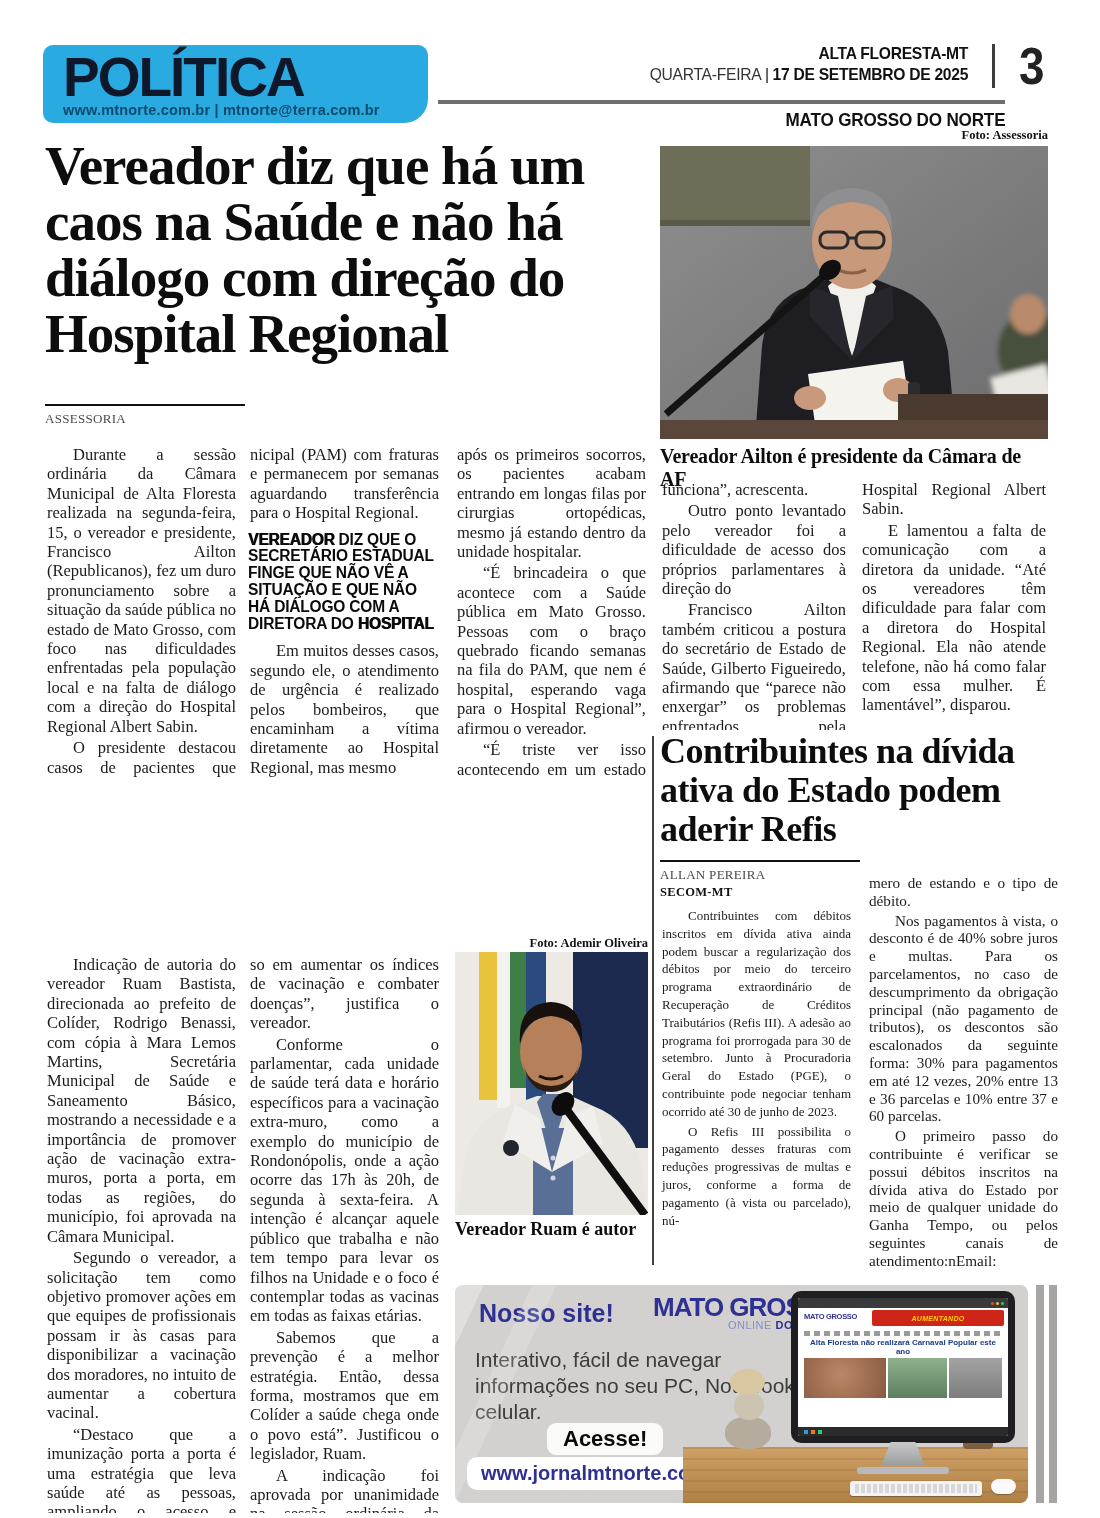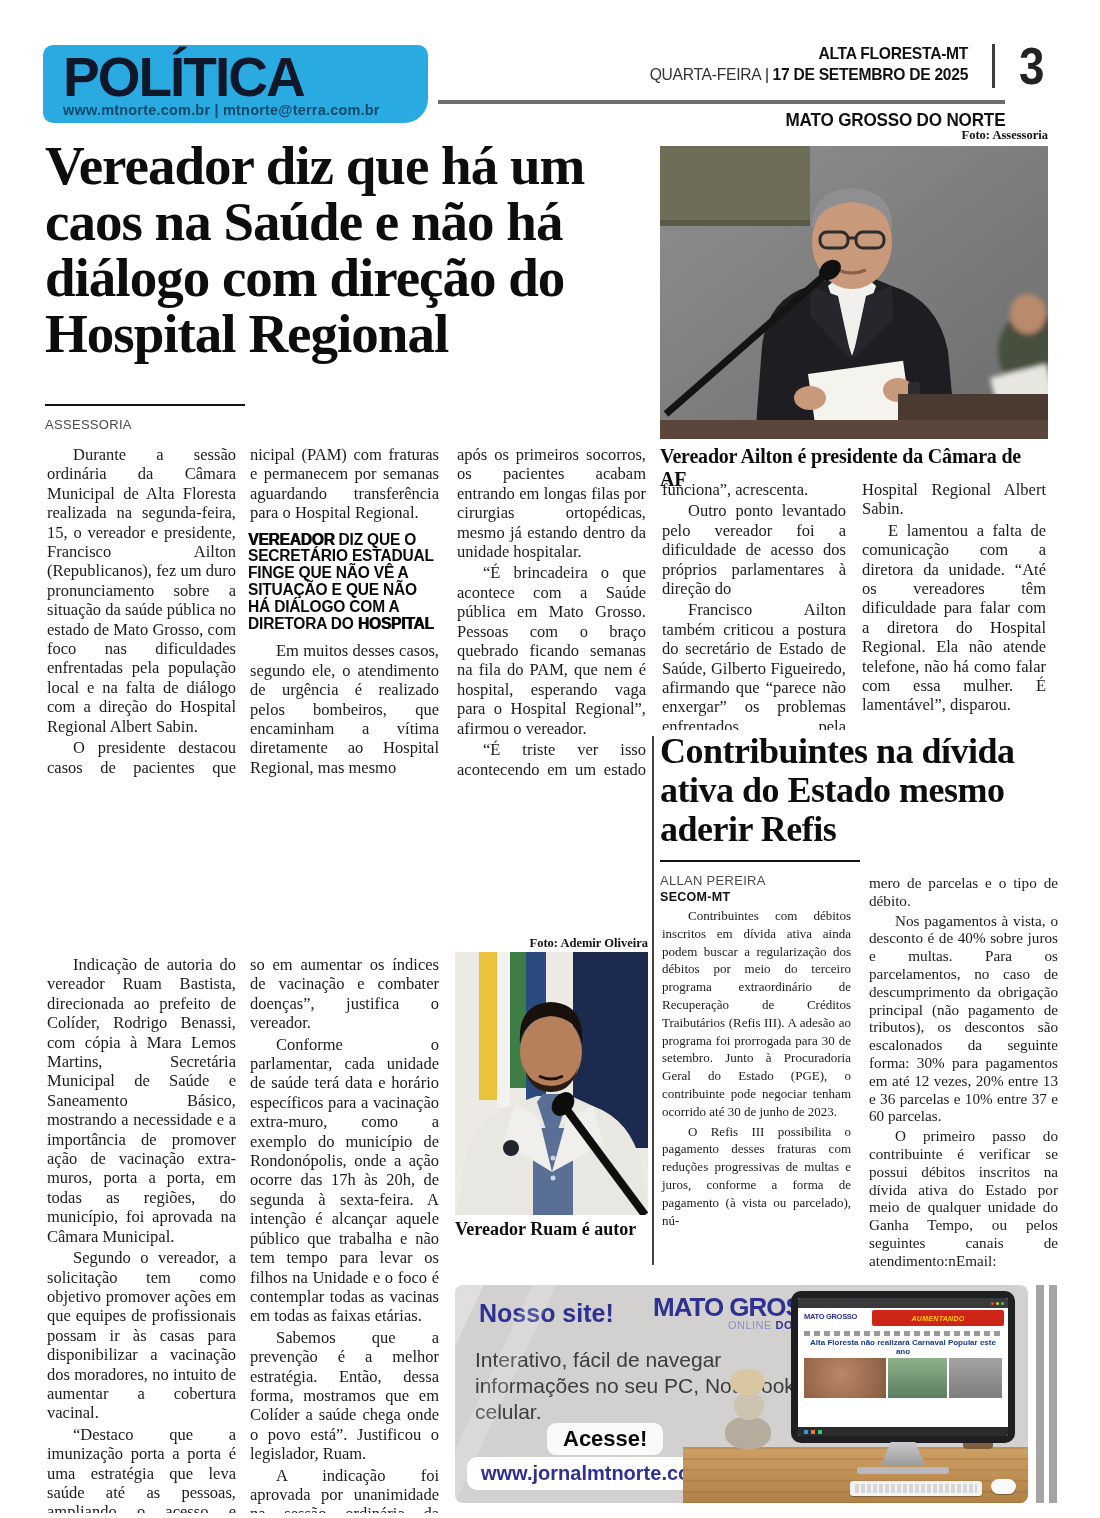--- a/index.html
+++ b/index.html
@@ -24,21 +24,21 @@
   .hr-vbar{width:3px;height:44px;background:#3c3c3c;}
   .hr-page{font-weight:bold;font-size:52px;color:#222;transform:scaleX(.88);transform-origin:left center;line-height:44px;}
   .hr-paper{position:absolute;top:110px;right:95px;font-family:"Liberation Sans",sans-serif;font-weight:bold;
           font-size:18px;color:#111;transform:scaleX(.95);transform-origin:right center;letter-spacing:-0.2px;}
   
   .headline{position:absolute;font-weight:bold;color:#0d0d0d;letter-spacing:-1px;}
   #h1{left:45px;top:138px;width:615px;font-size:55px;line-height:56px;}
   #h2{left:45px;top:779px;width:590px;font-size:50px;line-height:53px;}
   #h3{left:660px;top:732px;width:400px;font-size:36px;line-height:39px;letter-spacing:-0.5px;}
   
-  .byline{position:absolute;font-family:Liberation Sans, sans-serif;border-top:2px solid #111;width:200px;padding-top:11px;}
+  .byline{position:absolute;font-family:Liberation Serif, serif;border-top:2px solid #111;width:200px;padding-top:5px;}
   .byline .name{font-size:13px;color:#4a4a4a;letter-spacing:0.3px;}
   .byline .org{font-size:12.5px;color:#111;font-weight:bold;margin-top:2px;letter-spacing:0.3px;}
   #byline1{left:45px;top:404px;}
   #byline3{left:660px;top:860px;}
   
   .col{position:absolute;width:193px;font-size:16.5px;line-height:19.4px;text-align:justify;overflow:hidden;}
   .col p{margin:2px;text-indent:26px;}
   .col p.cont{text-indent:0;}
   #a1c1{left:45px;top:443px;height:337px;}
   #a1c2{left:248px;top:443px;height:337px;}
@@ -261,31 +261,31 @@
   </div>
   <div id="a2c2" class="col">
     <p class="cont">so em aumentar os índices de vacinação e combater doenças”, justifica o vereador.</p>
     <p>Conforme o parlamentar, cada unidade de saúde terá data e horário específicos para a vacinação extra-muro, como a exemplo do município de Rondonópolis, onde a ação ocorre das 17h às 20h, de segunda à sexta-feira. A intenção é alcançar aquele público que trabalha e não tem tempo para levar os filhos na Unidade e o foco é contemplar todas as vacinas em todas as faixas etárias.</p>
     <p>Sabemos que a prevenção é a melhor estratégia. Então, dessa forma, mostramos que em Colíder a saúde chega onde o povo está”. Justificou o legislador, Ruam.</p>
     <p>A indicação foi aprovada por unanimidade na sessão ordinária da Câmara Municipal de Colíder-MT em 15/09/25.</p>
   </div>
 
   <div class="vdivider"></div>
 
-  <div id="h3" class="headline">Contribuintes na dívida ativa do Estado mesmo aderir Refis</div>
+  <div id="h3" class="headline">Contribuintes na dívida ativa do Estado podem aderir Refis</div>
   <div id="byline3" class="byline">
     <div class="name">ALLAN PEREIRA</div>
     <div class="org">SECOM-MT</div>
   </div>
   <div id="a3c1" class="col">
     <p>Contribuintes com débitos inscritos em dívida ativa ainda podem buscar a regularização dos débitos por meio do terceiro programa extraordinário de Recuperação de Créditos Traibutários (Refis III). A adesão ao programa foi prorrogada para 30 de setembro. Junto à Procuradoria Geral do Estado (PGE), o contribuinte pode negociar tenham ocorrido até 30 de junho de 2023.</p>
     <p>O Refis III possibilita o pagamento desses fraturas com reduções progressivas de multas e juros, conforme a forma de pagamento (à vista ou parcelado), nú-</p>
   </div>
   <div id="a3c2" class="col">
-    <p class="cont">mero de parcelas e o tipo de débito.</p>
+    <p class="cont">mero de estando e o tipo de débito.</p>
     <p>Nos pagamentos à vista, o desconto é de 40% sobre juros e multas. Para os parcelamentos, no caso de descumprimento da obrigação principal (não pagamento de tributos), os descontos são escalonados da seguinte forma: 30% para pagamentos em até 12 vezes, 20% entre 13 e 36 parcelas e 10% entre 37 e 60 parcelas.</p>
     <p>O primeiro passo do contribuinte é verificar se possui débitos inscritos na dívida ativa do Estado por meio de qualquer unidade do Ganha Tempo, ou pelos seguintes canais de atendimento:nEmail: negociacaofiscal@pge.mt.gov.br</p>
   </div>
 
   <div id="ad">
     <div class="ad-site-label">Nosso site!</div>
     <div class="ad-logo">
       <div class="ad-logo-main">MATO GROSSO</div>
       <div class="ad-logo-sub"><span class="lt">ONLINE</span><span class="bd"> DO NORTE</span></div>
     </div>

